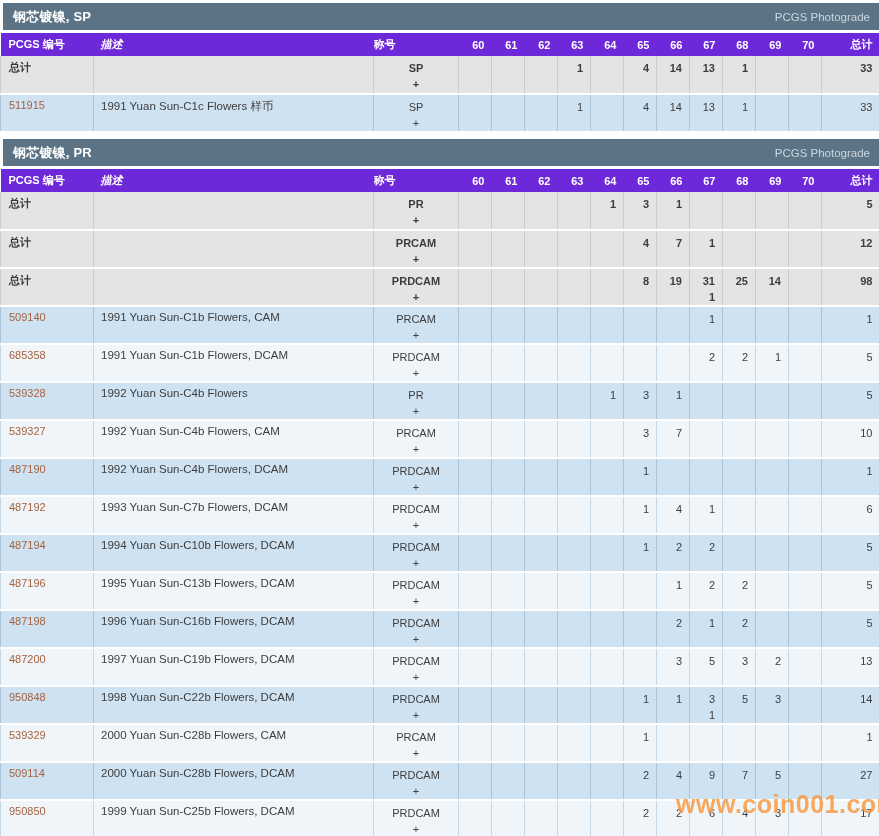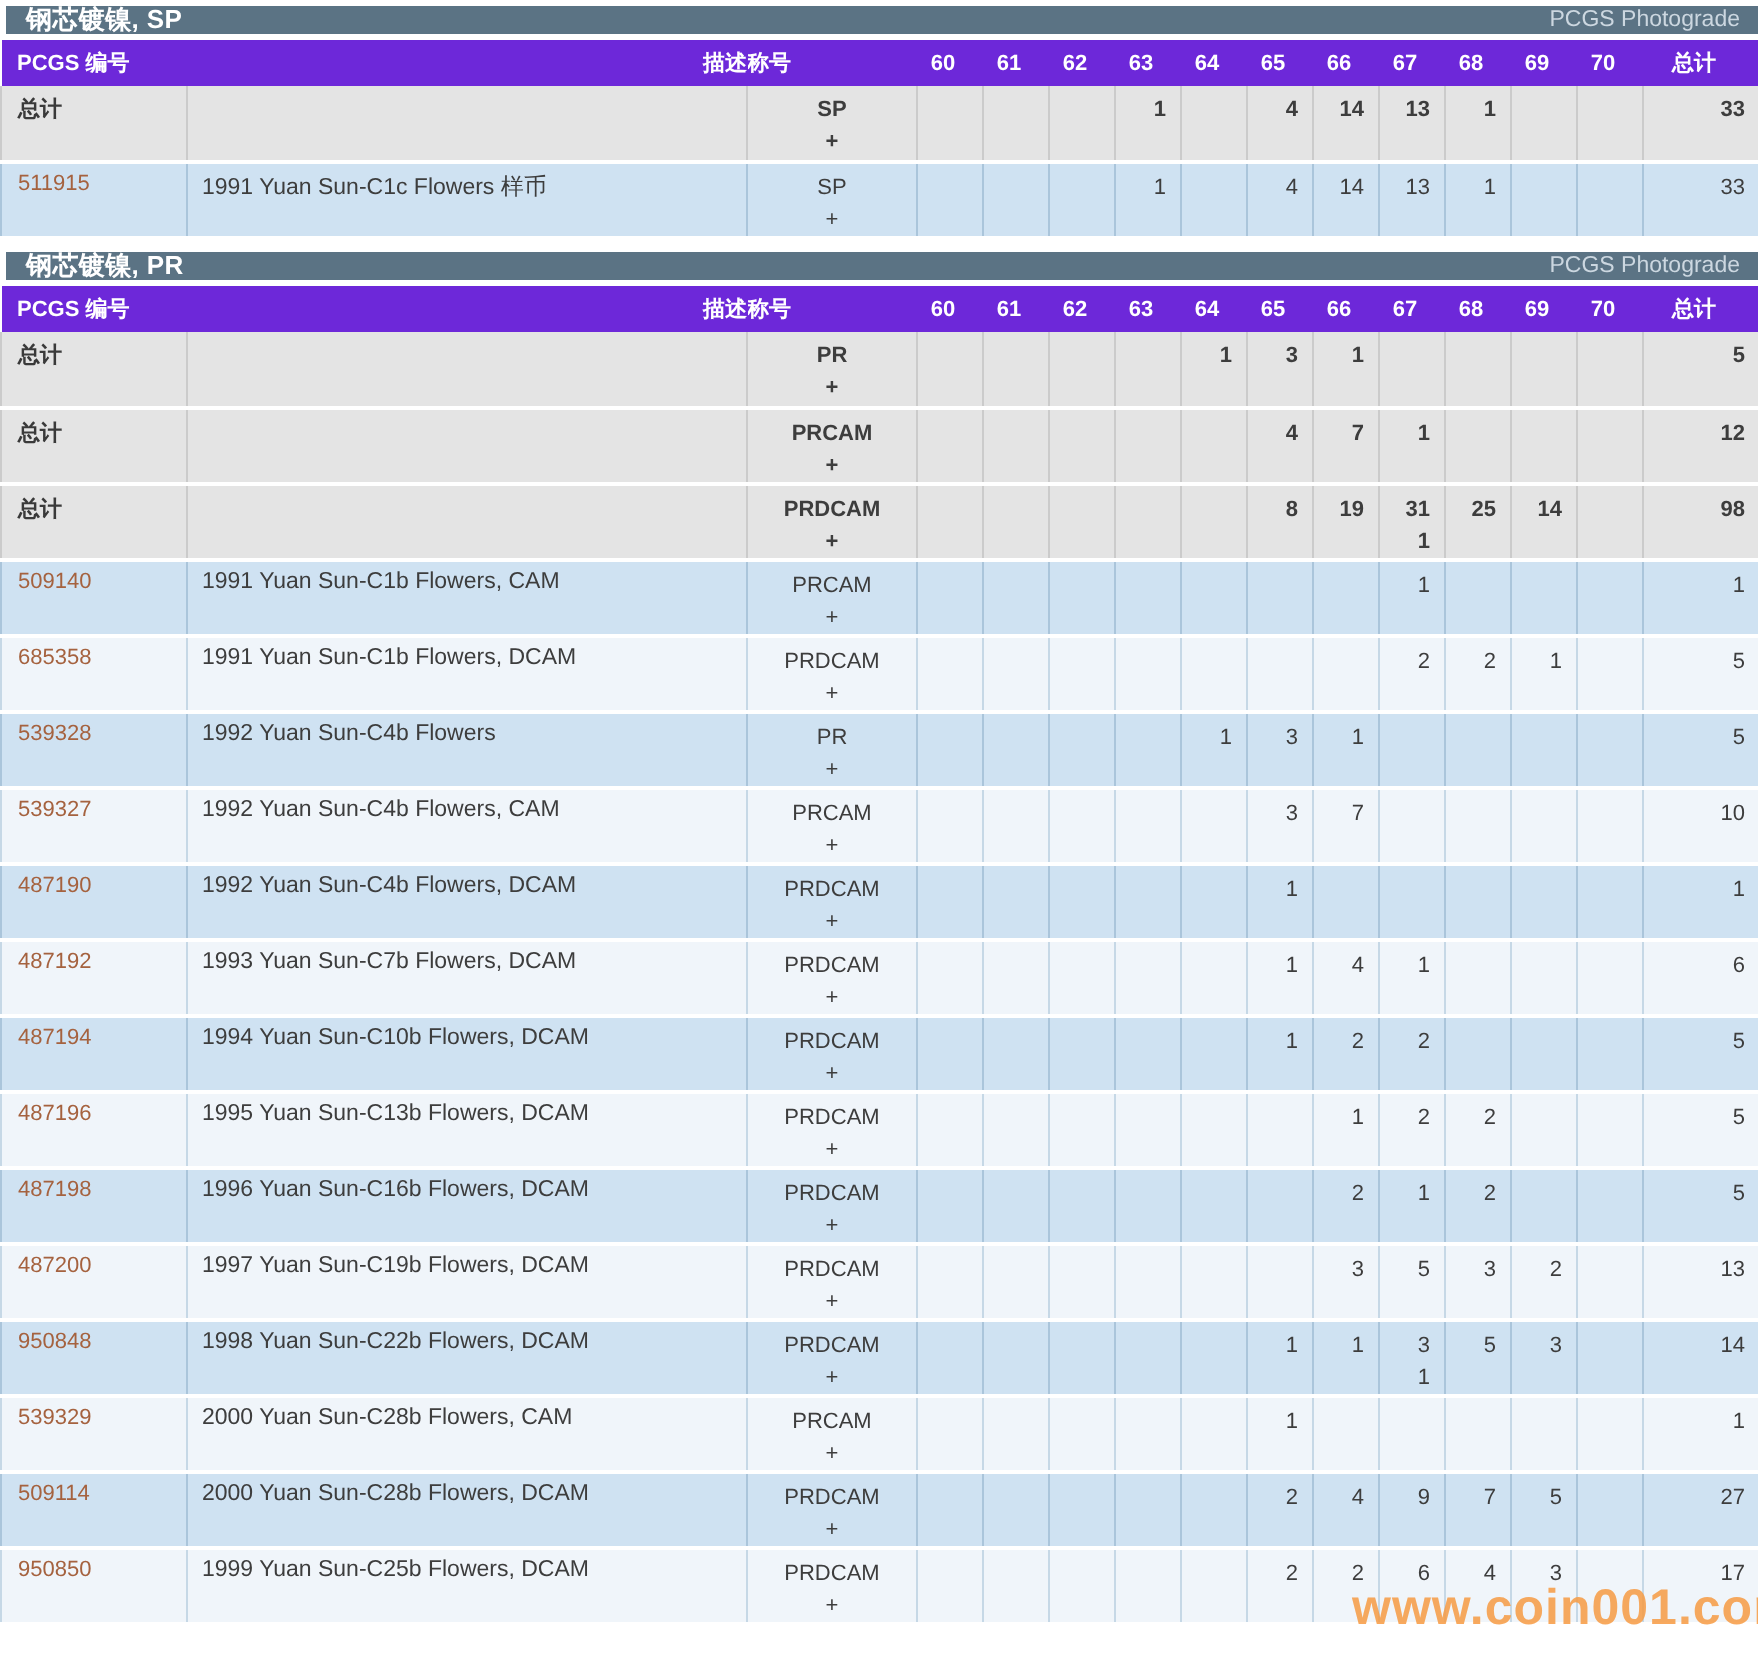--- a/index.html
+++ b/index.html
@@ -3,38 +3,38 @@
 <meta charset="utf-8">
 <style>
   html, body { margin:0; padding:0; background:#fff; }
   body {
     width:879px; height:836px; position:relative; overflow:hidden;
     font-family:"Liberation Sans","DejaVu Sans",sans-serif;
     -webkit-font-smoothing:antialiased;
   }
   .report-section { width:879px; }
   .section-bar {
-    height:14px; margin-left:3px; background:#5b7384;
+    height:27px; margin-left:3px; background:#5b7384;
     display:flex; align-items:center; justify-content:space-between;
     padding:0 9px 0 10px; box-sizing:border-box;
   }
   #sec0 .section-bar { margin-top:3px; }
   #sec1 { margin-top:6px; }
   .section-title { color:#ffffff; font-size:13px; font-weight:bold; letter-spacing:.2px; }
   .photograde { color:#ccd7e0; font-size:11.5px; text-decoration:none; }
   .bar-gap { height:3px; }
   table.pop-table { border-collapse:collapse; table-layout:fixed; width:879px; }
   thead th {
     background:#6d28d9; color:#fff; font-size:11px; font-weight:bold;
     height:23px; padding:0; white-space:nowrap; overflow:hidden;
   }
   .th-pcgs  { text-align:left; padding-left:8px; }
-  .th-desc  { text-align:right; padding-left:7px; }
+  .th-desc  { text-align:left; padding-left:7px;font-style:italic; }
   .th-desig { text-align:left; }
-  .th-grade, .th-total { text-align:center; padding-right:7px; }
+  .th-grade, .th-total { text-align:right; padding-right:7px; }
   #sec0 tbody tr { height:38px; }
   #sec1 tbody tr { height:37.9px; }
   td {
     vertical-align:top; padding:4px 0 0 0; font-size:11px; color:#3d3d3d;
     border-bottom:2px solid #ffffff; border-right:1px solid transparent;
     overflow:hidden; white-space:nowrap;
   }
   td:first-child { border-left:1px solid transparent; }
   td:last-child  { border-right:none; }
   .row-gray  td { background:#e4e4e4; border-right-color:#cbcbcb; border-left-color:#cbcbcb; }

